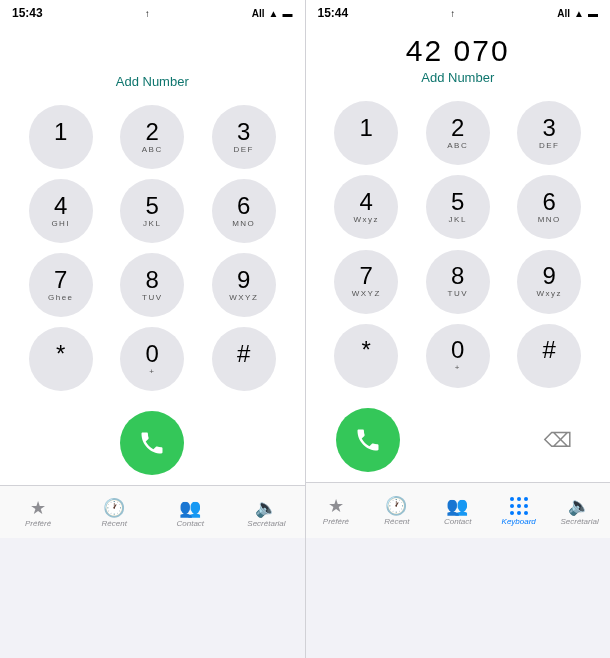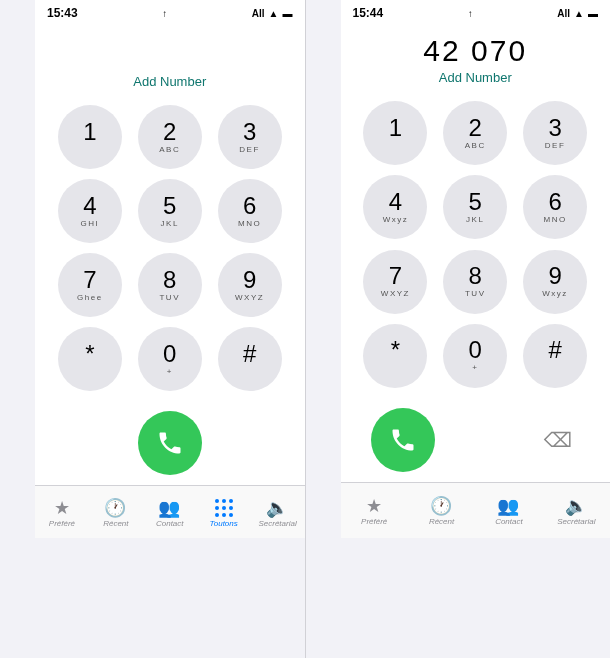--- a/index.html
+++ b/index.html
@@ -12,21 +12,20 @@
       overflow: hidden;
     }
 
     .phone-panel {
       width: 305px;
       height: 538px;
       background: #fff;
       display: flex;
       flex-direction: column;
       position: relative;
-      margin-left: 35px;
     }
 
     .status-bar {
       display: flex;
       justify-content: space-between;
       align-items: center;
       padding: 6px 12px 4px;
       font-size: 11px;
       font-weight: 600;
       height: 24px;
@@ -299,36 +298,20 @@
       </div>
       <div class="tab-item">
         <div class="tab-icon">🕐</div>
         <div class="tab-label">Récent</div>
       </div>
       <div class="tab-item">
         <div class="tab-icon">👥</div>
         <div class="tab-label">Contact</div>
       </div>
       <div class="tab-item">
-        <div class="tab-icon active">
-          <div class="dot-grid">
-            <div class="dot" style="background: rgb(0, 122, 255);"></div>
-            <div class="dot" style="background: rgb(0, 122, 255);"></div>
-            <div class="dot" style="background: rgb(0, 122, 255);"></div>
-            <div class="dot" style="background: rgb(0, 122, 255);"></div>
-            <div class="dot" style="background: rgb(0, 122, 255);"></div>
-            <div class="dot" style="background: rgb(0, 122, 255);"></div>
-            <div class="dot" style="background: rgb(0, 122, 255);"></div>
-            <div class="dot" style="background: rgb(0, 122, 255);"></div>
-            <div class="dot" style="background: rgb(0, 122, 255);"></div>
-          </div>
-        </div>
-        <div class="tab-label active">Toutons</div>
-      </div>
-      <div class="tab-item">
         <div class="tab-icon">🔈</div>
         <div class="tab-label">Secrétarial</div>
       </div>
     </div>
 </div>
 
 <div class="divider"></div>
 
 <div class="phone-panel right-panel">
 
@@ -414,17 +397,33 @@
       </div>
       <div class="tab-item">
         <div class="tab-icon">🕐</div>
         <div class="tab-label">Récent</div>
       </div>
       <div class="tab-item">
         <div class="tab-icon">👥</div>
         <div class="tab-label">Contact</div>
       </div>
       <div class="tab-item">
+        <div class="tab-icon active">
+          <div class="dot-grid">
+            <div class="dot" style="background: rgb(0, 122, 255);"></div>
+            <div class="dot" style="background: rgb(0, 122, 255);"></div>
+            <div class="dot" style="background: rgb(0, 122, 255);"></div>
+            <div class="dot" style="background: rgb(0, 122, 255);"></div>
+            <div class="dot" style="background: rgb(0, 122, 255);"></div>
+            <div class="dot" style="background: rgb(0, 122, 255);"></div>
+            <div class="dot" style="background: rgb(0, 122, 255);"></div>
+            <div class="dot" style="background: rgb(0, 122, 255);"></div>
+            <div class="dot" style="background: rgb(0, 122, 255);"></div>
+          </div>
+        </div>
+        <div class="tab-label active">Keyboard</div>
+      </div>
+      <div class="tab-item">
         <div class="tab-icon">🔈</div>
         <div class="tab-label">Secrétarial</div>
       </div>
     </div>
 </div>
 
 </body></html>

